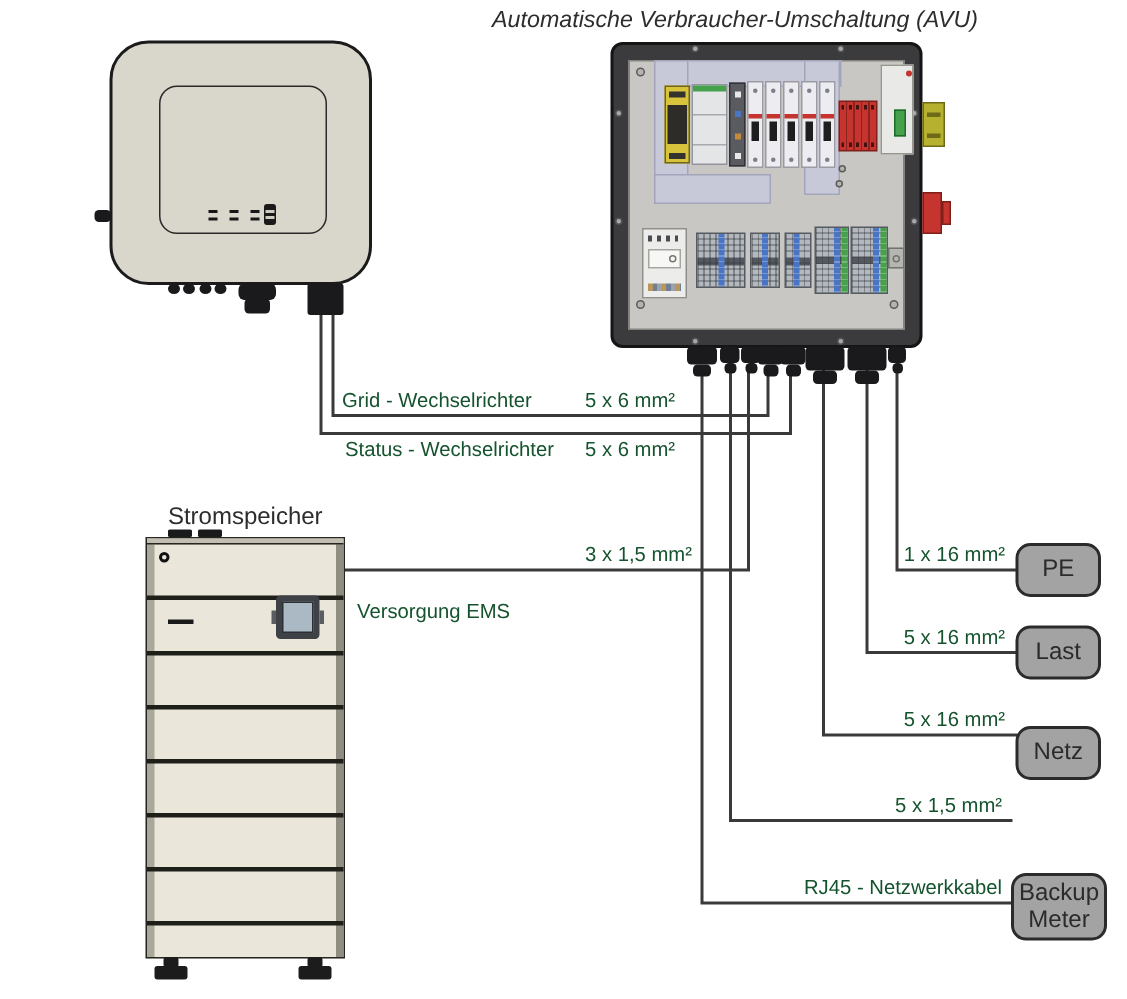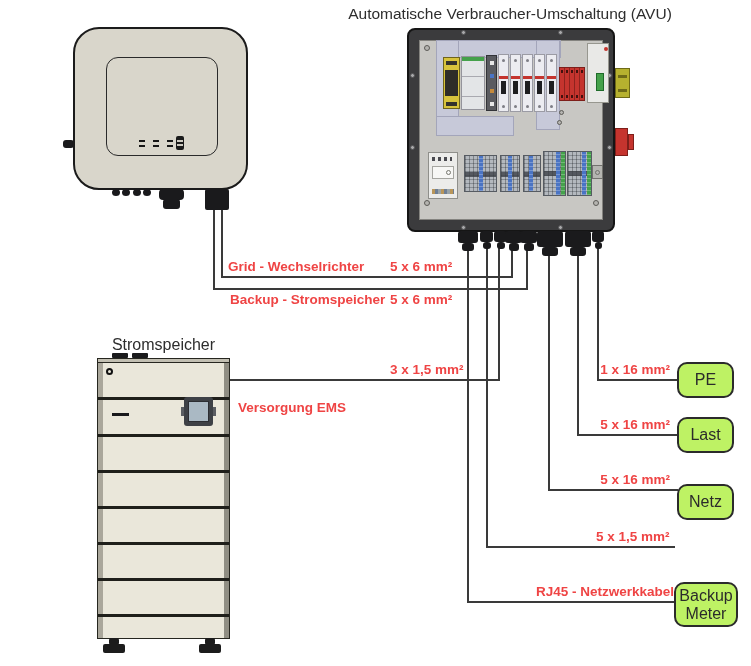--- a/index.html
+++ b/index.html
@@ -1,25 +1,25 @@
 <!DOCTYPE html>
 <html style="--line: #3a3a3a; --text: #333333; --inverter-body: #d9d6cb; --avu-frame: #3b3b3d; --avu-panel: #c8c7c3; --din-plate: #c7c9d9; --accent-red: #c5342e; --accent-yellow: #d8c33c; --accent-green: #45a14b; --accent-blue: #4a74c4; --battery-body: #eae7da; --connector-black: #1a1a1c; --box-border: #2b2b2b;"><head>
 <meta charset="utf-8">
 <style>
   html,body { margin:0; padding:0; background:#ffffff; }
   .canvas { position:relative; width:751px; height:666px; background:#fff;
             font-family:"Liberation Sans", sans-serif; color:var(--text,#333);
             overflow:hidden; }
   .abs { position:absolute; box-sizing:border-box; }
   .title { position:absolute; text-align:center; font-size:16px; color:#2d2d2d; white-space:nowrap; }
-  .lbl { position:absolute; font-size:13.5px; color:#ef4444; white-space:nowrap;font-weight:bold; }
+  .lbl { position:absolute; font-size:13.5px; color:#14532d; white-space:nowrap; }
   .r { text-align:right; }
   .wires { position:absolute; left:0; top:0; }
   .cable { fill:none; stroke:var(--line,#3a3a3a); stroke-width:2; }
-  .endbox { position:absolute; background:#bef264; border:2px solid var(--box-border,#2b2b2b);
+  .endbox { position:absolute; background:#a3a3a3; border:2px solid var(--box-border,#2b2b2b);
             border-radius:10px; display:flex; flex-direction:column; align-items:center;
             justify-content:center; font-size:16px; color:#2b2b2b; line-height:1.12; box-sizing:border-box; }
 
   
   .inv-body { position:absolute; left:73px; top:27px; width:175px; height:163px;
               background:var(--inverter-body,#d9d6cb); border:2px solid #1b1b1b; border-radius:26px; box-sizing:border-box; }
   .inv-inner { position:absolute; left:106px; top:57px; width:112px; height:99px;
                border:1.5px solid #2a2a2a; border-radius:12px; box-sizing:border-box; }
   .inv-dash { position:absolute; width:6px; height:2px; background:#161616; }
   .inv-batticon { position:absolute; left:176px; top:136px; width:8px; height:14px;
@@ -69,21 +69,21 @@
     <path class="cable" d="M222 209 V277 H512 V246"></path>
     <path class="cable" d="M214 209 V289 H527 V246"></path>
     <path class="cable" d="M229 380 H499 V246"></path>
     <path class="cable" d="M598 246 V380 H678"></path>
     <path class="cable" d="M578 246 V435 H678"></path>
     <path class="cable" d="M549 246 V490 H678"></path>
     <path class="cable" d="M487 246 V547 H675"></path>
     <path class="cable" d="M468 246 V602 H675"></path>
   </svg>
 
-  <div class="title" style="left:340px; top:5px; width:340px; font-size:15.5px;">Automatische Verbraucher-Umschaltung (AVU)</div>
+  <div class="title" style="left:320px; top:5px; width:340px; font-size:15.5px;font-style:italic;">Automatische Verbraucher-Umschaltung (AVU)</div>
   <div class="title" style="left:97px; top:336px; width:133px;">Stromspeicher</div>
 
   <div class="blk" style="left:63px; top:140px; width:11px; height:8px; border-radius:3px;"></div>
   <div class="inv-body"></div>
   <div class="inv-inner"></div>
   <div class="inv-dash" style="left:139px; top:140px;"></div>
   <div class="inv-dash" style="left:139px; top:145px;"></div>
   <div class="inv-dash" style="left:153px; top:140px;"></div>
   <div class="inv-dash" style="left:153px; top:145px;"></div>
   <div class="inv-dash" style="left:167px; top:140px;"></div>
@@ -256,21 +256,21 @@
     <div class="abs" style="left:-3px; top:10px; width:3px; height:9px; background:#5a5d62;"></div>
     <div class="abs" style="left:29px; top:10px; width:3px; height:9px; background:#5a5d62;"></div>
   </div>
   <div class="foot" style="left:109px; top:638px; width:10px; height:7px;"></div>
   <div class="foot" style="left:103px; top:644px; width:22px; height:9px;"></div>
   <div class="foot" style="left:205px; top:638px; width:10px; height:7px;"></div>
   <div class="foot" style="left:199px; top:644px; width:22px; height:9px;"></div>
 
   <div class="lbl" style="left:228px; top:259px;">Grid - Wechselrichter</div>
   <div class="lbl" style="left:390px; top:259px;">5 x 6 mm²</div>
-  <div class="lbl" style="left:230px; top:292px;">Backup - Stromspeicher</div>
+  <div class="lbl" style="left:230px; top:292px;">Status - Wechselrichter</div>
   <div class="lbl" style="left:390px; top:292px;">5 x 6 mm²</div>
   <div class="lbl" style="left:238px; top:370px;margin-top:30px;">Versorgung EMS</div>
   <div class="lbl" style="left:390px; top:362px;">3 x 1,5 mm²</div>
   <div class="lbl r" style="left:600px; top:362px; width:70px;">1 x 16 mm²</div>
   <div class="lbl r" style="left:600px; top:417px; width:70px;">5 x 16 mm²</div>
   <div class="lbl r" style="left:600px; top:472px; width:70px;">5 x 16 mm²</div>
   <div class="lbl r" style="left:596px; top:529px; width:72px;">5 x 1,5 mm²</div>
   <div class="lbl r" style="left:536px; top:584px; width:132px;">RJ45 - Netzwerkkabel</div>
 
   <div class="endbox" style="left:677px; top:362px; width:57px; height:36px;">

